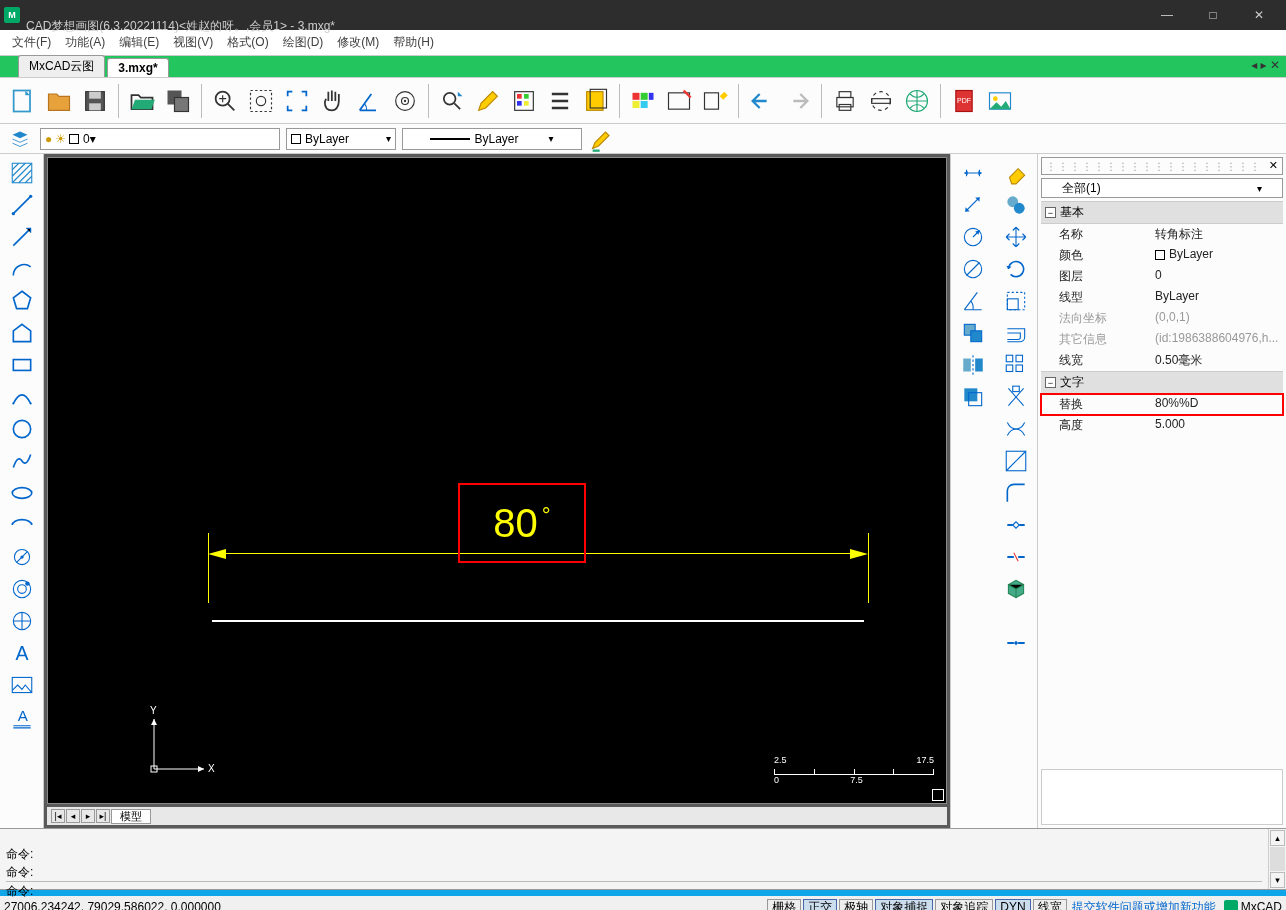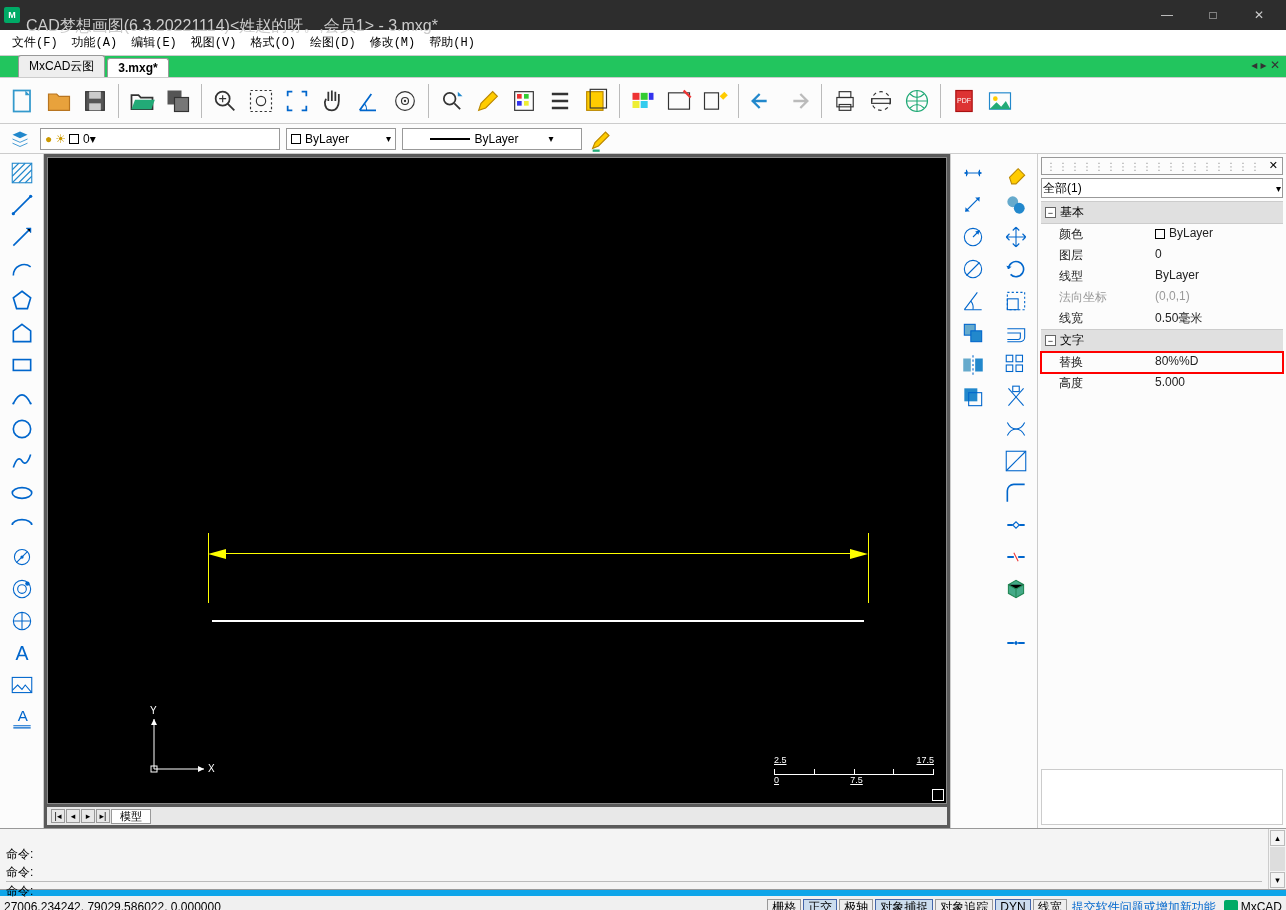--- a/index.html
+++ b/index.html
@@ -1,23 +1,23 @@
 <!DOCTYPE html>
 <html><head>
 <meta charset="utf-8">
 <style>
 * { box-sizing: border-box; margin: 0; padding: 0; font-family: "Microsoft YaHei", sans-serif; }
 body { width: 1286px; height: 910px; background: #fff; overflow: hidden; font-size: 12px; }
 .titlebar { height: 30px; background: #2d2d2d; color: #ccc; display: flex; align-items: center; padding: 0 4px; }
 .titlebar .app-icon { width: 16px; height: 16px; background: #0a6; border-radius: 2px; margin-right: 6px; display:flex;align-items:center;justify-content:center;color:#fff;font-size:9px;font-weight:bold; }
-.titlebar .title { flex: 1; font-size: 16px; margin-top: 23px; }
+.titlebar .title { flex: 1; font-size: 12px; margin-top: 23px; }
 .titlebar .winbtns { display: flex; }
 .titlebar .winbtn { width: 46px; height: 30px; display: flex; align-items: center; justify-content: center; color: #ccc; }
 .menubar { height: 26px; background: #fff; border-bottom: 1px solid #ccc; display: flex; align-items: center; padding: 0 6px; gap: 2px; }
-.menubar .mitem { padding: 2px 6px; font-size: 12px; color: #000000; cursor: default; font-family: Liberation Mono, monospace; }
+.menubar .mitem { padding: 2px 6px; font-size: 12px; color: #404040; cursor: default; }
 .tabbar { height: 22px; background: #22c55e; border-bottom: 1px solid #ccc; display: flex; align-items: flex-end; padding-left: 18px; position:relative; }
 .tabbar .tab { border: 1px solid #999; border-bottom: none; padding: 2px 10px; font-size: 12px; background: #eee; margin-right: 2px; border-radius: 3px 3px 0 0; }
 .tabbar .tab.active { background: #fff; font-weight: bold; }
 .tabbar .tabnav { position:absolute; right:6px; top:2px; font-size:12px; color:#333;}
 .toolbar1 { height: 46px; background: #fcfcfc; border-bottom: 1px solid #ccc; display: flex; align-items: center; padding: 0 6px; gap: 2px; }
 .toolbar1 .sep { width: 1px; height: 34px; background: #bbb; margin: 0 4px; }
 .tbtn { width: 34px; height: 34px; display: flex; align-items: center; justify-content: center; border-radius: 2px; position:relative; }
 .tbtn svg { width: 28px; height: 28px; }
 .toolbar2 { height: 30px; background: #fcfcfc; border-bottom: 1px solid #ccc; display: flex; align-items: center; padding: 0 6px; gap: 6px; }
 .layer-icon { width:28px;height:22px; display:flex;align-items:center;justify-content:center; }
@@ -39,38 +39,38 @@
 .dim-arrow::after { right:0; border-left:18px solid yellow; }
 .dim-line { position:absolute; left:178px; top:395px; width:624px; height:1px; background:yellow; }
 .ext1 { position:absolute; left:160px; top:375px; width:1px; height:70px; background:yellow; }
 .ext2 { position:absolute; left:820px; top:375px; width:1px; height:70px; background:yellow; }
 .whiteline { position:absolute; left:164px; top:462px; width:652px; height:2px; background:#fff; }
 .dim-box { position:absolute; left:410px; top:325px; width:128px; height:80px; border:2px solid red; display:flex;align-items:center;justify-content:center; }
 .dim-text { color:yellow; font-size:40px; font-family:"SimSun"; display:flex;align-items:flex-start;}
 .dim-text .deg { font-size:22px; margin-top:2px; margin-left:4px;}
 .ucs { position:absolute; left:96px; bottom:22px; color:#fff; font-size:10px; }
 .ucs svg { overflow:visible; }
-.scale-ruler {position:absolute; right:12px; bottom:18px; color:#fff; font-size:10px; text-align:right;text-decoration:underline;}
+.scale-ruler {position:absolute; right:12px; bottom:18px; color:#fff; font-size:10px; text-align:right;}
 .scale-ruler .ticks { display:flex; width:160px; height:10px; border-bottom:1px solid #fff;}
 .scale-ruler .ticks div {flex:1; border-left:1px solid #fff;height:6px;margin-top:4px;}
 .scale-ruler .ticks div:last-child{border-right:1px solid #fff;}
 .scale-ruler .lbls {display:flex;width:160px;justify-content:space-between;font-size:9px;}
 .corner-sq { position:absolute; right:2px; bottom:2px; width:12px;height:12px;border:1px solid #fff;}
 .canvas-tabs { height:18px; background:#e8e8e8; display:flex; align-items:center; font-size:11px; padding-left:4px; margin:0 3px 3px 3px;}
 .canvas-tabs .nav { border:1px solid #999; width:14px;height:14px;display:flex;align-items:center;justify-content:center;margin-right:1px;font-size:9px;}
 .canvas-tabs .mtab { border:1px solid #999; padding:0 8px; background:#fff;height:15px;line-height:13px;}
 .righttools { width: 88px; background: #fcfcfc; border-left: 1px solid #ccc; border-right:1px solid #ccc; display: flex; }
 .rtcol { width:44px; display:flex;flex-direction:column;align-items:center;padding-top:4px;gap:2px; }
 .rtcol .rt { width:34px;height:30px;display:flex;align-items:center;justify-content:center; }
 .rtcol .rt svg { width:26px;height:26px; }
 .props { width: 248px; background: #fcfcfc; display:flex;flex-direction:column; }
 .props-head { height:18px; border:1px solid #999; margin:3px; position:relative; }
 .props-head .dots {position:absolute;left:4px;top:3px;font-size:10px;letter-spacing:2px;color:#999;}
 .props-head .x {position:absolute;right:4px;top:1px;font-size:11px;}
-.props-combo { margin:0 3px 3px 3px; border:1px solid #999; height:20px; display:flex;align-items:center;padding:0 1px;font-size:12px;background:#fff;}
+.props-combo { margin:0 3px 3px 3px; border:1px solid #999; height:20px; display:flex;align-items:center;padding:0 20px;font-size:12px;background:#fff;}
 .props-combo .arr{margin-left:auto;font-size:10px;}
 .props-grid { margin:0 3px; font-size:12px; }
 .props-section { background:#e0e0e0; padding:2px 4px; display:flex;align-items:center;font-weight:normal;border-top:1px solid #ccc;border-bottom:1px solid #ccc;}
 .props-section .tg { width:11px;height:11px;border:1px solid #666;margin-right:4px;display:flex;align-items:center;justify-content:center;font-size:9px;background:#fff;}
 .prow { display:flex; padding:2px 0 2px 18px; }
 .prow .k { width:96px; color:#222; }
 .prow .v { flex:1; color:#222; }
 .prow.muted .k, .prow.muted .v { color:#999; }
 .prow.highlight { outline:2px solid red; outline-offset:-1px;}
 .props-filler {flex:1;}
@@ -435,20 +435,26 @@
       </div>
   </div>
 
   <div class="canvas-wrap">
     <div class="canvas">
       <div class="ext1"></div>
       <div class="ext2"></div>
       <div class="dim-line"></div>
       <div class="dim-arrow"></div>
       <div class="whiteline"></div>
+      <div class="dim-box">
+        <div class="dim-text">
+          <span>80</span>
+          <span class="deg">°</span>
+        </div>
+      </div>
       <div class="ucs">
         <svg width="70" height="70" viewBox="0 0 70 70">
           <path d="M10 60 L10 10" stroke="#fff"></path>
             <path d="M10 10 l-3 6 l6 0 z" fill="#fff"></path>
           <path d="M10 60 L60 60" stroke="#fff"></path>
             <path d="M60 60 l-6 -3 l0 6 z" fill="#fff"></path>
           <rect x="7" y="57" width="6" height="6" fill="none" stroke="#fff"></rect>
         </svg>
         <div style="position:absolute;left:6px;top:-4px">Y</div>
         <div style="position:absolute;left:64px;top:54px">X</div>
@@ -638,34 +644,42 @@
     <div class="props-combo">
       <span>全部(1)</span>
       <span class="arr">▾</span>
     </div>
     <div class="props-grid">
       <div class="props-section">
           <span class="tg">−</span>
           <span>基本</span>
         </div>
       <div class="prow">
+          <div class="k">名称</div>
+          <div class="v">转角标注</div>
+        </div>
+      <div class="prow">
           <div class="k">颜色</div>
           <div class="v"><span class="bylayer-sw"></span><span>ByLayer</span></div>
         </div>
       <div class="prow">
           <div class="k">图层</div>
           <div class="v">0</div>
         </div>
       <div class="prow">
           <div class="k">线型</div>
           <div class="v">ByLayer</div>
         </div>
       <div class="prow muted">
           <div class="k">法向坐标</div>
           <div class="v">(0,0,1)</div>
+        </div>
+      <div class="prow muted">
+          <div class="k">其它信息</div>
+          <div class="v">(id:1986388604976,h...</div>
         </div>
       <div class="prow">
           <div class="k">线宽</div>
           <div class="v">0.50毫米</div>
         </div>
       <div class="props-section">
           <span class="tg">−</span>
           <span>文字</span>
         </div>
       <div class="prow highlight">

